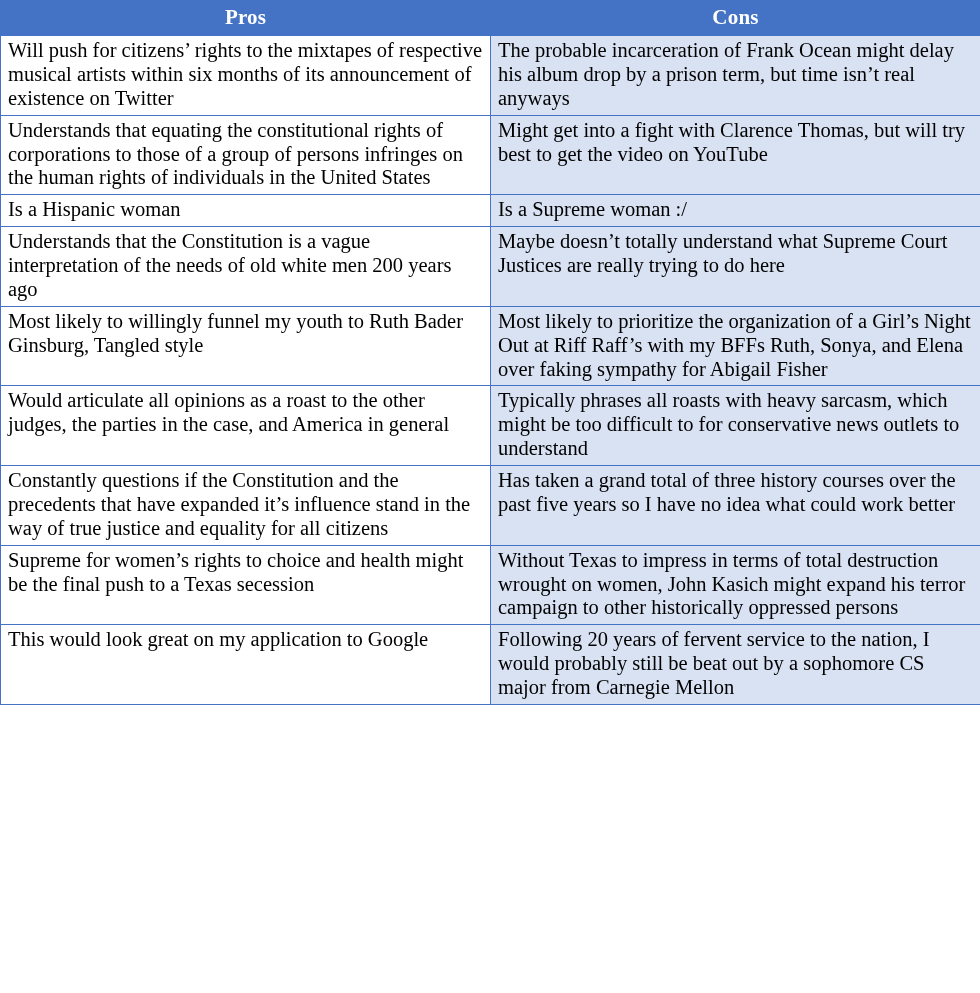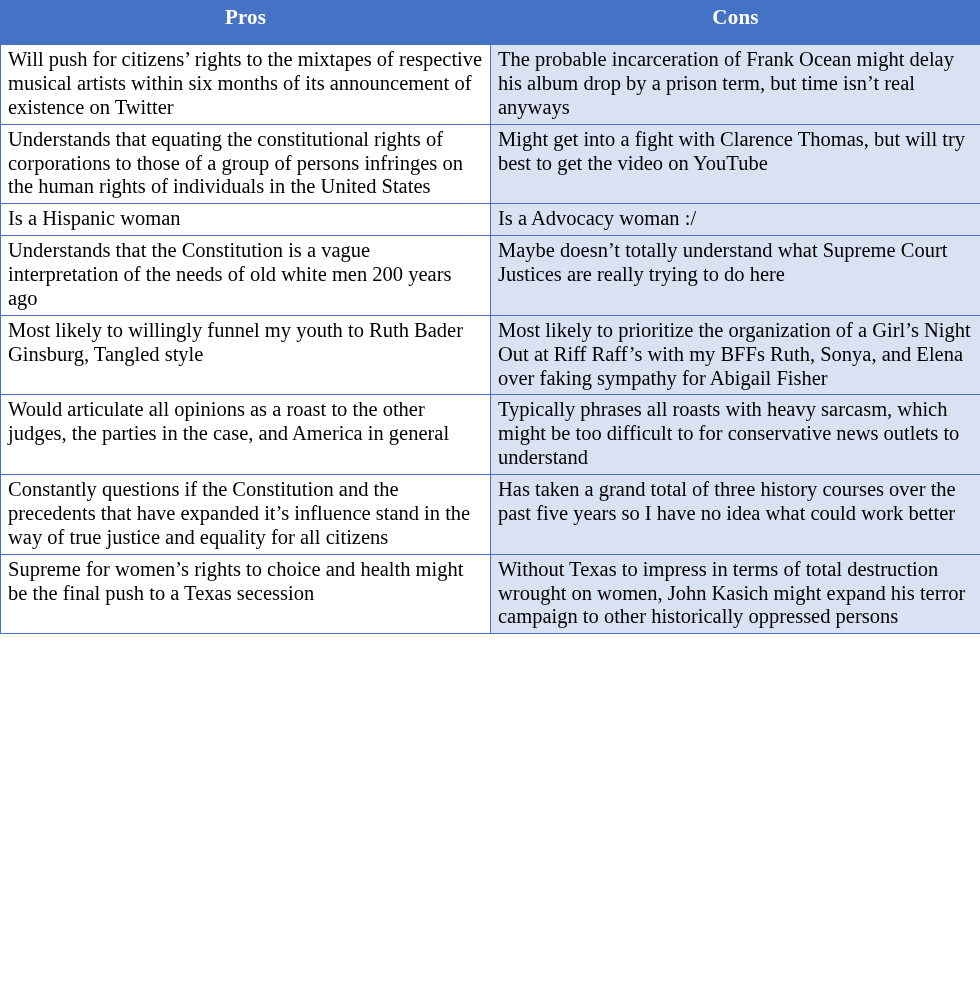--- a/index.html
+++ b/index.html
@@ -27,21 +27,21 @@
     border: 1px solid #4472c4;
     vertical-align: top;
     box-sizing: border-box;
   }
   table.pros-cons th {
     background: #4472c4;
     color: #ffffff;
     font-weight: bold;
     font-size: 21px;
     text-align: center;
-    padding: 4px 6px 14px 6px;
+    padding: 4px 6px 5px 6px;
     letter-spacing: 0.2px;
     border-color: #4472c4;
   }
   table.pros-cons td {
     font-size: 20.5px;
     line-height: 1.165;
     padding: 3px 7px 4px 7px;
   }
   td.col-pros {
     background: #ffffff;
@@ -75,21 +75,21 @@
       <tr>
         <td class="col-pros">Will push for citizens’ rights to the mixtapes of respective musical artists within six months of its announcement of existence on Twitter</td>
         <td class="col-cons">The probable incarceration of Frank Ocean might delay his album drop by a prison term, but time isn’t real anyways</td>
       </tr>
       <tr>
         <td class="col-pros">Understands that equating the constitutional rights of corporations to those of a group of persons infringes on the human rights of individuals in the United States</td>
         <td class="col-cons">Might get into a fight with Clarence Thomas, but will try best to get the video on YouTube</td>
       </tr>
       <tr>
         <td class="col-pros">Is a Hispanic woman</td>
-        <td class="col-cons">Is a Advocacy woman :/</td>
+        <td class="col-cons">Is a Supreme woman :/</td>
       </tr>
       <tr>
         <td class="col-pros">Understands that the Constitution is a vague interpretation of the needs of old white men 200 years ago</td>
         <td class="col-cons">Maybe doesn’t totally understand what Supreme Court Justices are really trying to do here</td>
       </tr>
       <tr>
         <td class="col-pros">Most likely to willingly funnel my youth to Ruth Bader Ginsburg, Tangled style</td>
         <td class="col-cons">Most likely to prioritize the organization of a Girl’s Night Out at Riff Raff’s with my BFFs Ruth, Sonya, and Elena over faking sympathy for Abigail Fisher</td>
       </tr>
       <tr>
@@ -97,15 +97,19 @@
         <td class="col-cons">Typically phrases all roasts with heavy sarcasm, which might be too difficult to for conservative news outlets to understand</td>
       </tr>
       <tr>
         <td class="col-pros">Constantly questions if the Constitution and the precedents that have expanded it’s influence stand in the way of true justice and equality for all citizens</td>
         <td class="col-cons">Has taken a grand total of three history courses over the past five years so I have no idea what could work better</td>
       </tr>
       <tr>
         <td class="col-pros">Supreme for women’s rights to choice and health might be the final push to a Texas secession</td>
         <td class="col-cons">Without Texas to impress in terms of total destruction wrought on women, John Kasich might expand his terror campaign to other historically oppressed persons</td>
       </tr>
+      <tr>
+        <td class="col-pros">This would look great on my application to Google</td>
+        <td class="col-cons">Following 20 years of fervent service to the nation, I would probably still be beat out by a sophomore CS major from Carnegie Mellon</td>
+      </tr>
     </tbody>
   </table>
 </div>
 
 </body></html>

